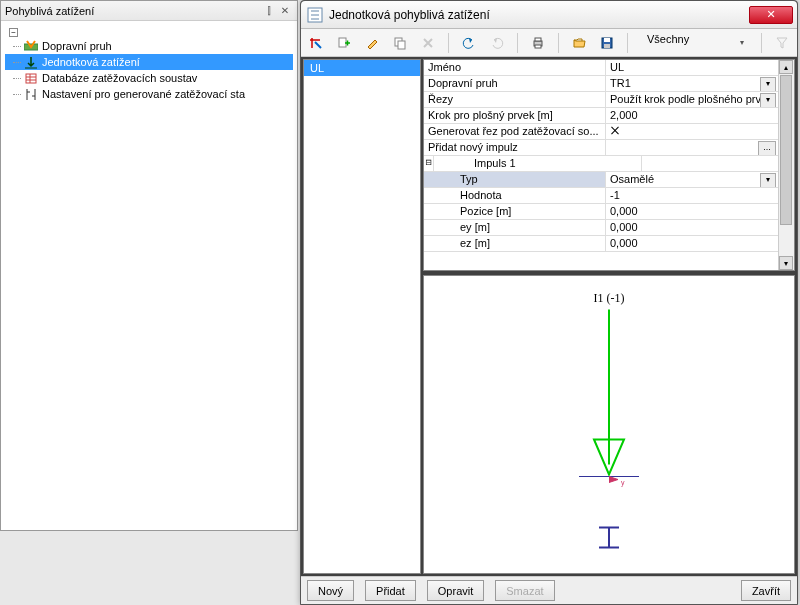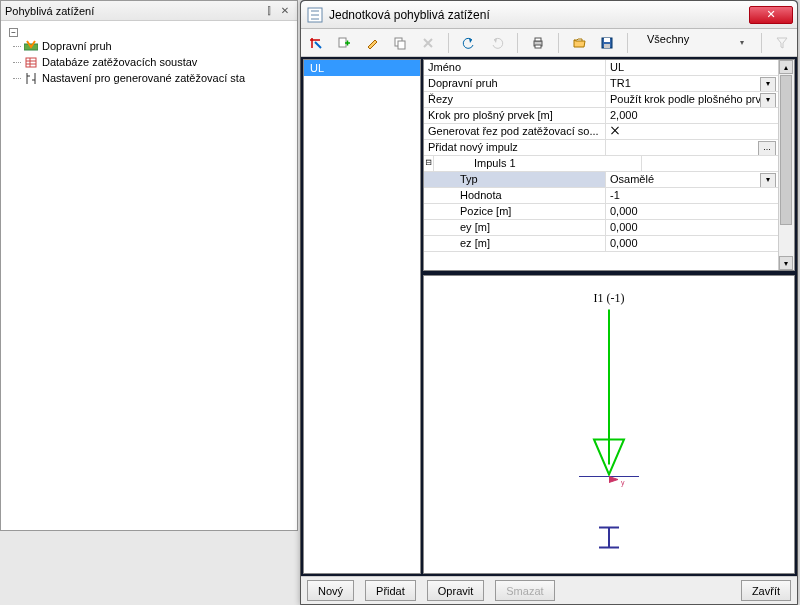--- a/index.html
+++ b/index.html
@@ -75,21 +75,21 @@
     }
     .tree-node.selected {
       background: #3399ff;
       color: #fff;
     }
     
     .dialog {
       position: absolute;
       left: 300px; top: 0;
       width: 498px; height: 605px;
-      background: #0f172a;
+      background: #404040;
       border: 1px solid #555;
       border-radius: 4px 4px 0 0;
       box-shadow: 0 0 6px rgba(0,0,0,0.3);
       display: flex;
       flex-direction: column;
     }
     .titlebar {
       height: 28px;
       background: linear-gradient(#fdfdfd, #e8e8e8);
       border-bottom: 1px solid #bbb;
@@ -319,20 +319,29 @@
       <span class="tree-expander">−</span>
     </div>
     <div class="tree-node">
       <span class="tree-icon">
         <svg width="14" height="13">
             <rect x="0" y="4" width="14" height="6" fill="#6a4" stroke="#384"></rect>
             <path d="M3 1 L7 7 L11 1" stroke="#f80" stroke-width="2" fill="none"></path>
           </svg>
       </span>
       <span>Dopravní pruh</span>
+    </div>
+    <div class="tree-node selected">
+      <span class="tree-icon">
+        <svg width="14" height="13">
+            <path d="M7 1 L7 10 M4 7 L7 10 L10 7" stroke="#040" stroke-width="1.5" fill="none"></path>
+            <line x1="1" y1="12" x2="13" y2="12" stroke="#040"></line>
+          </svg>
+      </span>
+      <span>Jednotková zatížení</span>
     </div>
     <div class="tree-node">
       <span class="tree-icon">
         <svg width="14" height="13">
             <rect x="2" y="2" width="10" height="9" fill="none" stroke="#c44"></rect>
             <line x1="2" y1="5" x2="12" y2="5" stroke="#c44"></line>
             <line x1="2" y1="8" x2="12" y2="8" stroke="#c44"></line>
             <line x1="6" y1="2" x2="6" y2="11" stroke="#c44"></line>
           </svg>
       </span>

